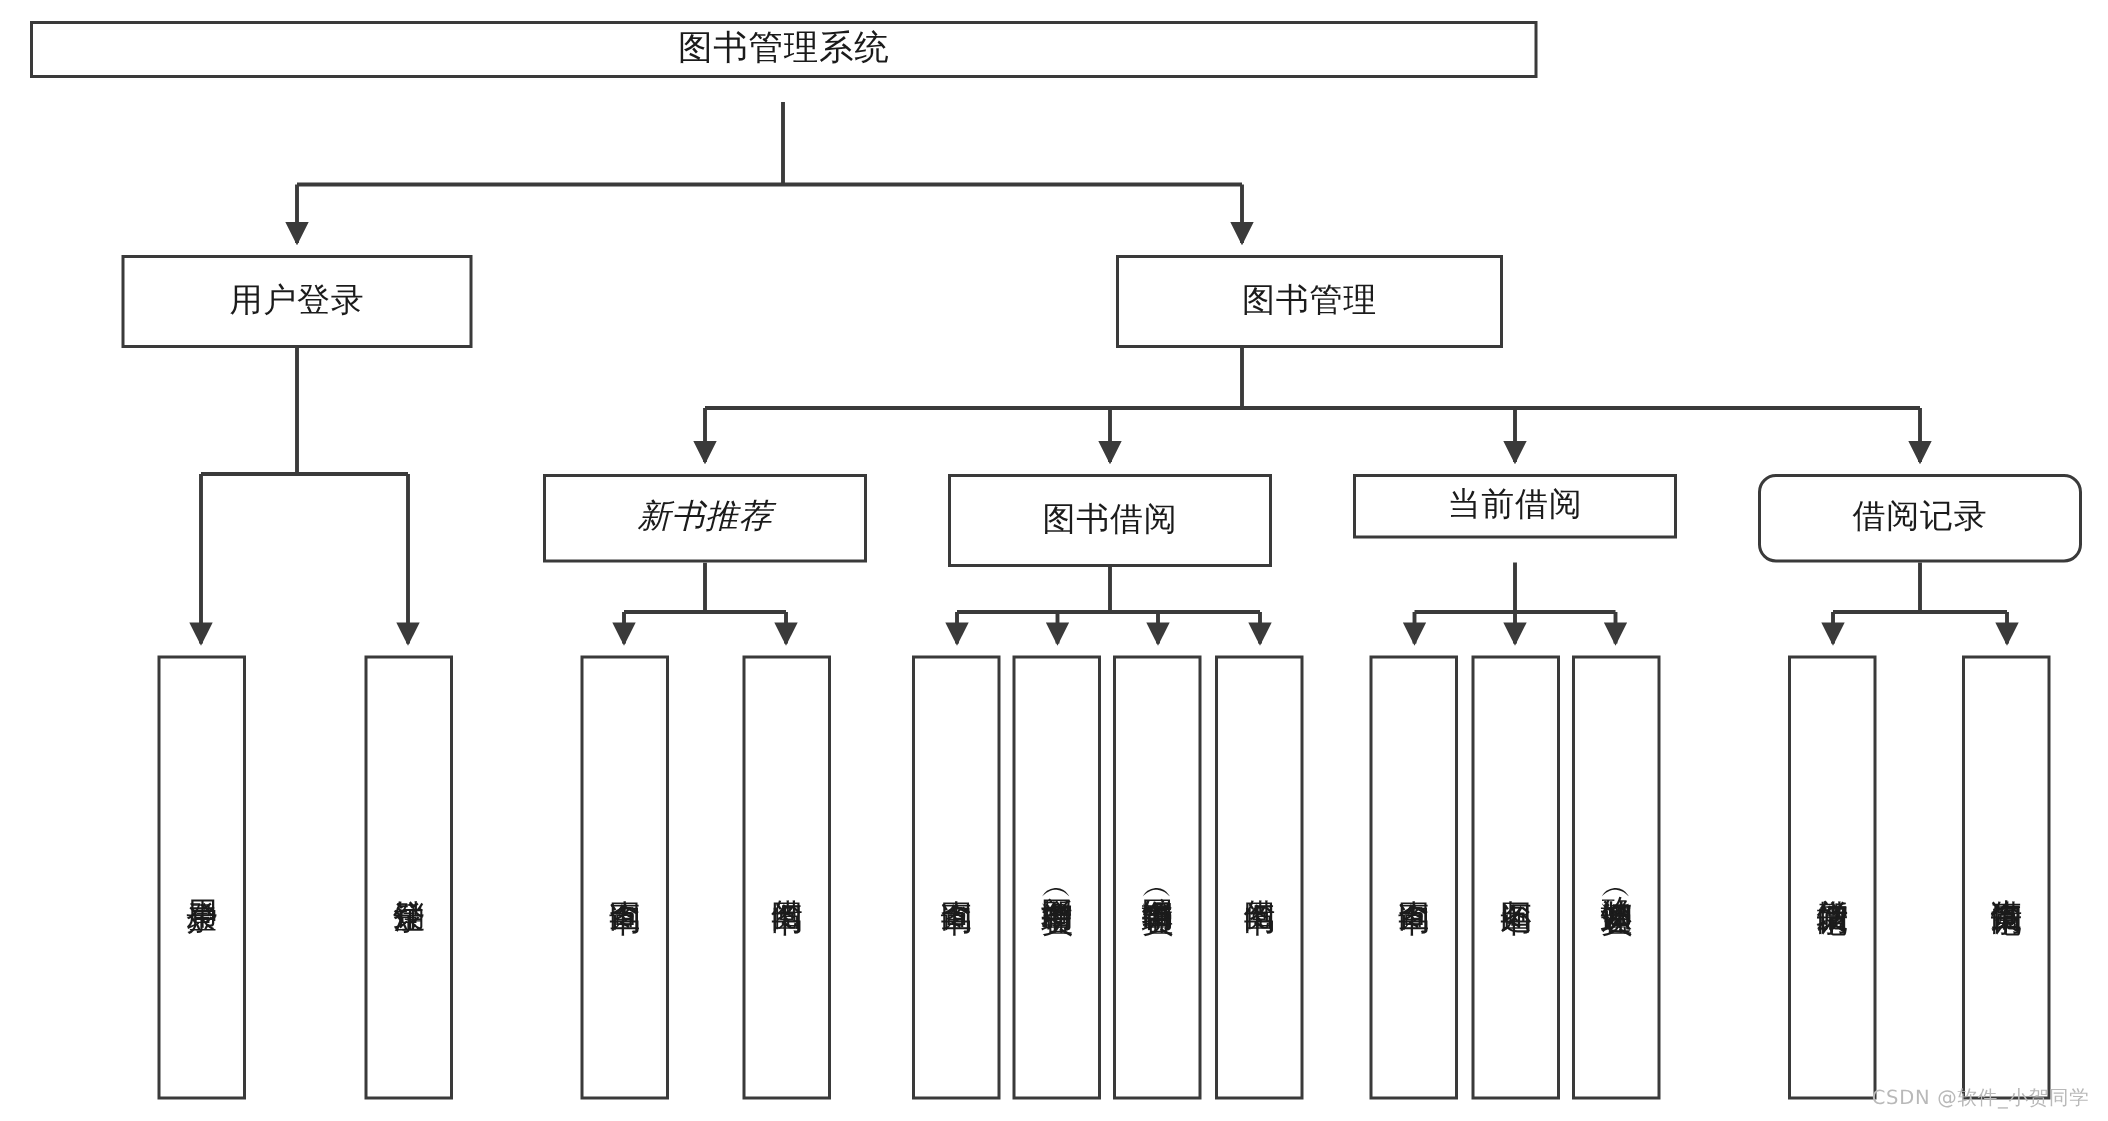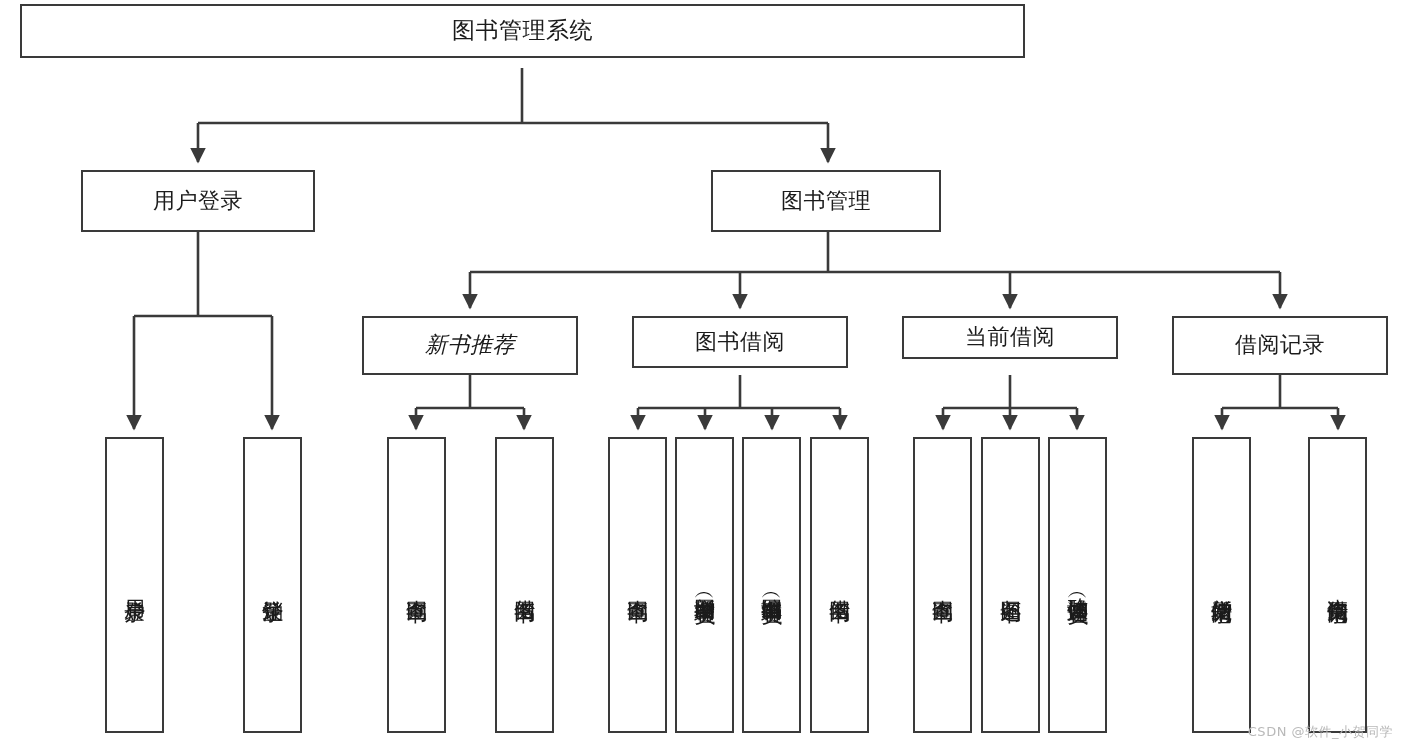--- a/index.html
+++ b/index.html
@@ -123,41 +123,41 @@
       <path d="M 1010 408 L 1010 429" marker-end="url(#arrow)"></path>
       <path d="M 1077 408 L 1077 429" marker-end="url(#arrow)"></path>
 
       <path d="M 1280 375 L 1280 408"></path>
       <path d="M 1222 408 L 1338 408"></path>
       <path d="M 1222 408 L 1222 429" marker-end="url(#arrow)"></path>
       <path d="M 1338 408 L 1338 429" marker-end="url(#arrow)"></path>
     </g>
   </svg>
 
-  <div class="node h root" style="left:20px; top:4px; width:1005px; height:54px;align-items:center;">
+  <div class="node h root" style="left:20px; top:14px; width:1005px; height:38px;align-items:center;">
     <span class="label">图书管理系统</span>
   </div>
 
   <div class="node h" style="left:81px; top:170px; width:234px; height:62px;">
     <span class="label">用户登录</span>
   </div>
-  <div class="node h" style="left:711px; top:170px; width:230px; height:62px;">
+  <div class="node h" style="left:744px; top:170px; width:258px; height:62px;">
     <span class="label">图书管理</span>
   </div>
 
   <div class="node h" style="left:362px; top:316px; width:216px; height:59px;font-style:italic;">
     <span class="label">新书推荐</span>
   </div>
-  <div class="node h" style="left:632px; top:316px; width:216px; height:52px;">
+  <div class="node h" style="left:632px; top:316px; width:216px; height:62px;">
     <span class="label">图书借阅</span>
   </div>
   <div class="node h" style="left:902px; top:316px; width:216px; height:43px;">
     <span class="label">当前借阅</span>
   </div>
-  <div class="node h" style="left:1172px; top:316px; width:216px; height:59px;">
+  <div class="node h" style="left:1172px; top:316px; width:216px; height:59px;border-radius:12px;">
     <span class="label">借阅记录</span>
   </div>
 
   <div class="node v" style="left:105px; top:437px; width:59px; height:296px;">
     <span class="label">用户登录</span>
   </div>
   <div class="node v" style="left:243px; top:437px; width:59px; height:296px;">
     <span class="label">注销登录</span>
   </div>
 

